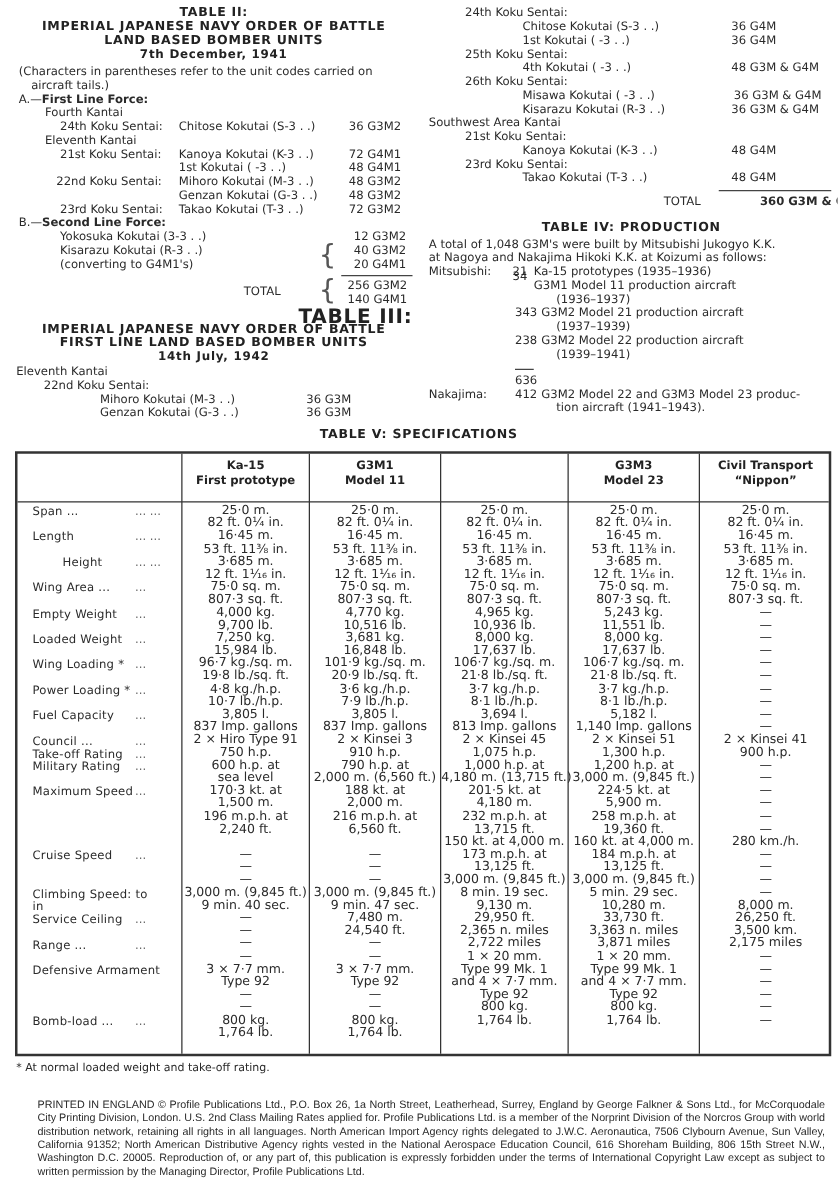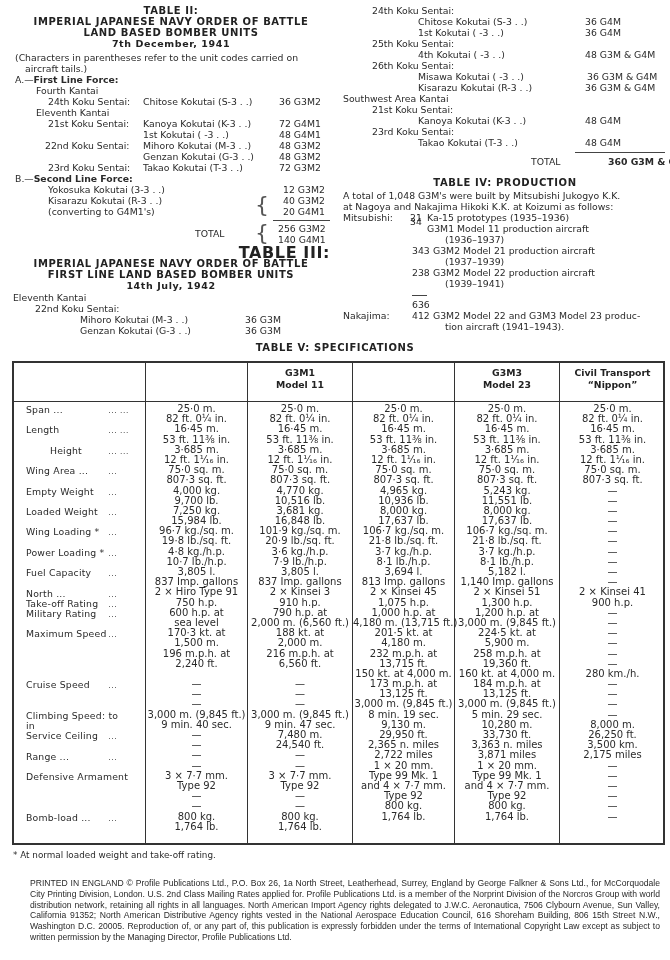--- a/index.html
+++ b/index.html
@@ -168,20 +168,24 @@
 <div class="abs t-head" style="left:0;top:342px;width:670px;font-size:10px;line-height:12px;">TABLE V: SPECIFICATIONS</div>
 
 <div id="spec-table">
   <div class="vcol" style="left:131px;"></div>
   <div class="vcol" style="left:233px;"></div>
   <div class="vcol" style="left:338px;"></div>
   <div class="vcol" style="left:440px;"></div>
   <div class="vcol" style="left:545px;"></div>
   <div class="hdr-rule"></div>
 
+  <div class="hdr-cell" style="left:132px;width:101px;">
+      <div>Ka-15</div>
+      <div>First prototype</div>
+    </div>
   <div class="hdr-cell" style="left:234px;width:104px;">
       <div>G3M1</div>
       <div>Model 11</div>
     </div>
   <div class="hdr-cell" style="left:441px;width:104px;">
       <div>G3M3</div>
       <div>Model 23</div>
     </div>
   <div class="hdr-cell" style="left:546px;width:105px;">
       <div>Civil Transport</div>
@@ -200,21 +204,21 @@
       <div class="lbl" style="top: 81.6px;">Empty Weight</div>
       <div class="dots" style="top: 81.6px; left: 82px; color: rgb(102, 102, 102);">...</div>
       <div class="lbl" style="top: 102px;">Loaded Weight</div>
       <div class="dots" style="top: 102px; left: 82px; color: rgb(102, 102, 102);">...</div>
       <div class="lbl" style="top: 122.4px;">Wing Loading *</div>
       <div class="dots" style="top: 122.4px; left: 82px; color: rgb(102, 102, 102);">...</div>
       <div class="lbl" style="top: 142.8px;">Power Loading *</div>
       <div class="dots" style="top: 142.8px; left: 82px; color: rgb(102, 102, 102);">...</div>
       <div class="lbl" style="top: 163.2px;">Fuel Capacity</div>
       <div class="dots" style="top: 163.2px; left: 82px; color: rgb(102, 102, 102);">...</div>
-      <div class="lbl" style="top: 183.6px;">North        ...</div>
+      <div class="lbl" style="top: 183.6px;">Council        ...</div>
       <div class="dots" style="top: 183.6px; left: 82px; color: rgb(102, 102, 102);">...</div>
       <div class="lbl" style="top: 193.8px;">Take-off Rating</div>
       <div class="dots" style="top: 193.8px; left: 82px; color: rgb(102, 102, 102);">...</div>
       <div class="lbl" style="top: 204px;">Military Rating</div>
       <div class="dots" style="top: 204px; left: 82px; color: rgb(102, 102, 102);">...</div>
       <div class="lbl" style="top: 224.4px;">Maximum Speed</div>
       <div class="dots" style="top: 224.4px; left: 82px; color: rgb(102, 102, 102);">...</div>
       <div class="lbl" style="top: 275.4px;">Cruise Speed</div>
       <div class="dots" style="top: 275.4px; left: 82px; color: rgb(102, 102, 102);">...</div>
       <div class="lbl" style="top: 306px;">Climbing Speed:  to</div>

